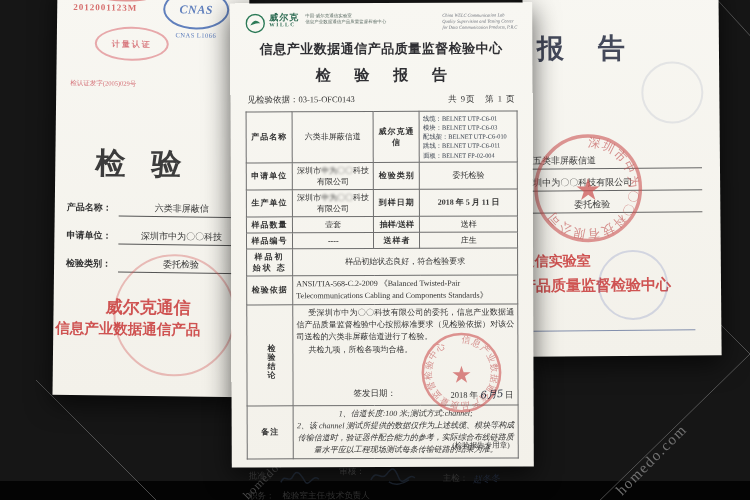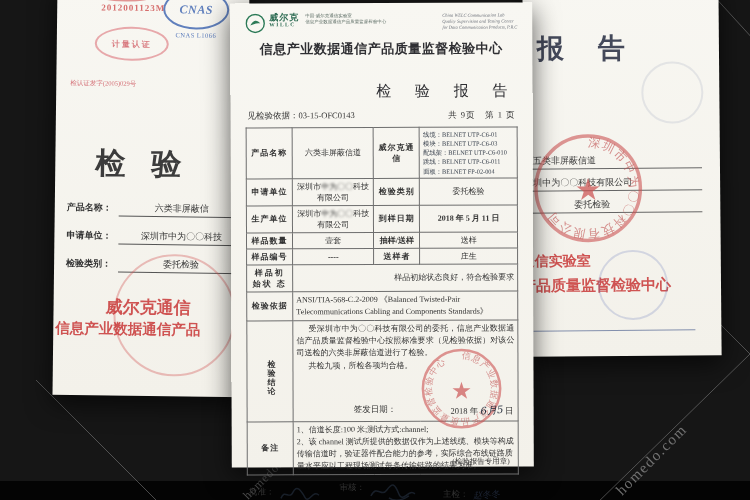--- a/index.html
+++ b/index.html
@@ -11,21 +11,21 @@
   .bottom-band{position:absolute;left:0;bottom:0;width:750px;height:19px;background:#040404;z-index:1;}
   .wm-svg{position:absolute;left:0;top:0;z-index:2;}
 
   .paper{position:absolute;background:linear-gradient(180deg,#f8f7f2,#f3f1ea);box-shadow:0 8px 26px rgba(0,0,0,.65);z-index:3;}
   .paper.center{z-index:4;}
 
   
   .paper.left{left:55px;top:-14px;width:192px;height:410px;transform:rotate(.7deg);overflow:hidden;}
   .serial-clip{position:absolute;left:12px;top:0;width:110px;height:16px;overflow:hidden;}
   .serial-oval{position:absolute;left:8px;top:-22px;width:92px;height:34px;border:2px solid rgba(205,70,70,.55);border-radius:50%;}
-  .serial-no{position:absolute;left:16px;top:17px;color:#d05555;font-size:9px;letter-spacing:1px;font-weight:bold;opacity:.85;margin-left:28px;}
+  .serial-no{position:absolute;left:16px;top:17px;color:#d05555;font-size:9px;letter-spacing:1px;font-weight:bold;opacity:.85;}
   .cnas{position:absolute;left:102px;top:3px;width:74px;text-align:center;}
   .cnas-oval{width:62px;height:36px;margin:0 auto;border:2.5px solid #3a62b0;border-radius:50%;display:flex;align-items:center;justify-content:center;opacity:.8;}
   .cnas-word{color:#3a62b0;font-weight:bold;font-style:italic;font-size:12px;letter-spacing:.5px;}
   .cnas-code{color:#3a62b0;font-size:6.5px;margin-top:2px;opacity:.85;letter-spacing:.5px;}
   .ma{position:absolute;left:38px;top:41px;width:70px;height:30px;border:2px solid rgba(215,90,100,.5);border-radius:50%;display:flex;align-items:center;justify-content:center;}
   .ma span{color:rgba(205,80,90,.75);font-size:8px;font-weight:bold;letter-spacing:2px;}
   .ma-code{position:absolute;left:14px;top:94px;color:rgba(205,80,90,.8);font-size:6.5px;}
   .left-title{position:absolute;left:40px;top:158px;font-size:30px;font-weight:bold;color:#3c3c3c;letter-spacing:26px;white-space:nowrap;}
   .left-fields{position:absolute;left:12px;right:2px;top:216px;}
   .lf-row{display:flex;align-items:baseline;margin-bottom:13px;font-size:9px;color:#333;}
@@ -52,38 +52,38 @@
   .logo-row{display:flex;align-items:flex-start;gap:4px;}
   .logo-mark{flex:0 0 20px;}
   .brand{line-height:1;}
   .brand-cn{font-size:9px;font-weight:bold;color:#2c6b52;letter-spacing:1px;}
   .brand-en{font-size:5.5px;font-weight:bold;color:#2c6b52;letter-spacing:1.5px;}
   .brand-tags{margin-left:2px;line-height:1.25;}
   .brand-tags div{font-size:4.5px;color:#5a6b63;white-space:nowrap;}
   .logo-en{margin-left:auto;text-align:left;font-style:italic;line-height:1.35;}
   .logo-en div{font-size:4.5px;color:#6a6f78;white-space:nowrap;}
   .c-title{text-align:center;font-size:13px;font-weight:bold;color:#2f2f33;margin-top:7px;letter-spacing:.5px;white-space:nowrap;}
-  .c-subtitle{text-align:right;font-size:15px;font-weight:normal;color:#2f2f33;margin-top:24px;letter-spacing:10px;text-indent:10px;}
+  .c-subtitle{text-align:center;font-size:15px;font-weight:bold;color:#2f2f33;margin-top:8px;letter-spacing:10px;text-indent:10px;}
   .repno-row{display:flex;font-size:8.5px;color:#333;margin:9px 2px 5px 2px;}
   .repno-pages{margin-left:auto;letter-spacing:1px;}
   table.report{width:100%;border-collapse:collapse;table-layout:fixed;}
   table.report td{border:1px solid #6e6e6e;font-size:8px;color:#333;padding:2px 3px;vertical-align:middle;}
   td.lab{text-align:center;font-weight:bold;letter-spacing:1px;}
   td.val{text-align:center;}
   .models div{font-size:6.3px;text-align:left;white-space:nowrap;line-height:1.45;color:#38404d;}
   .blurred{filter:blur(1.2px);}
   .v-label{writing-mode:vertical-lr;letter-spacing:9px;margin:0 auto;font-weight:bold;}
   .concl-cell{position:relative;height:96px;vertical-align:top !important;}
   .concl-p1{text-indent:1.5em;line-height:1.55;text-align:justify;}
   .concl-p2{text-indent:1.5em;line-height:1.55;}
   .c-stamp{position:absolute;right:14px;top:26px;width:84px;height:84px;opacity:.8;}
   .stamp-cap{position:absolute;right:8px;top:106px;font-size:7.5px;color:#333;margin-top:30px;}
   .issue-row{position:absolute;right:4px;bottom:3px;left:60px;display:flex;justify-content:space-between;font-size:8.5px;}
   .hand{font-family:"DejaVu Serif",serif;font-style:italic;color:#1d2535;transform:rotate(-4deg);display:inline-block;font-size:10px;}
-  .remarks{font-size:6.6px;line-height:1.5;text-align:left;color:#34404f;}
+  .remarks{font-size:6.6px;line-height:1.5;text-align:center;color:#34404f;font-style:italic;}
   .sig-row{display:flex;align-items:flex-end;margin-top:7px;font-size:8.5px;color:#333;padding:0 2px;}
   .sig-row .grp{display:flex;align-items:flex-start;gap:4px;}
   .role-row{display:flex;margin-top:4px;font-size:8.5px;color:#333;padding:0 2px;gap:8px;}
   .ring-text{font-size:10.5px;fill:#c05050;letter-spacing:1px;}
 </style>
 </head>
 <body>
 
 <div class="bottom-band"></div>
 
@@ -242,21 +242,21 @@
         <td class="val">送样</td>
       </tr>
       <tr>
         <td class="lab">样品编号</td>
         <td class="val">----</td>
         <td class="lab">送样者</td>
         <td class="val">庄生</td>
       </tr>
       <tr>
         <td class="lab" style="letter-spacing:2px">样品初始状 态</td>
-        <td colspan="3" style="text-align:right">样品初始状态良好，符合检验要求</td>
+        <td colspan="3" style="text-align:center">样品初始状态良好，符合检验要求</td>
       </tr>
       <tr>
         <td class="lab">检验依据</td>
         <td colspan="3" style="text-align:left;line-height:1.5">ANSI/TIA-568-C.2-2009 《Balanced Twisted-Pair Telecommunications Cabling and Components Standards》</td>
       </tr>
       <tr>
         <td class="lab">
           <div class="v-label">检验结论</div>
         </td>
         <td colspan="3" class="concl-cell">

